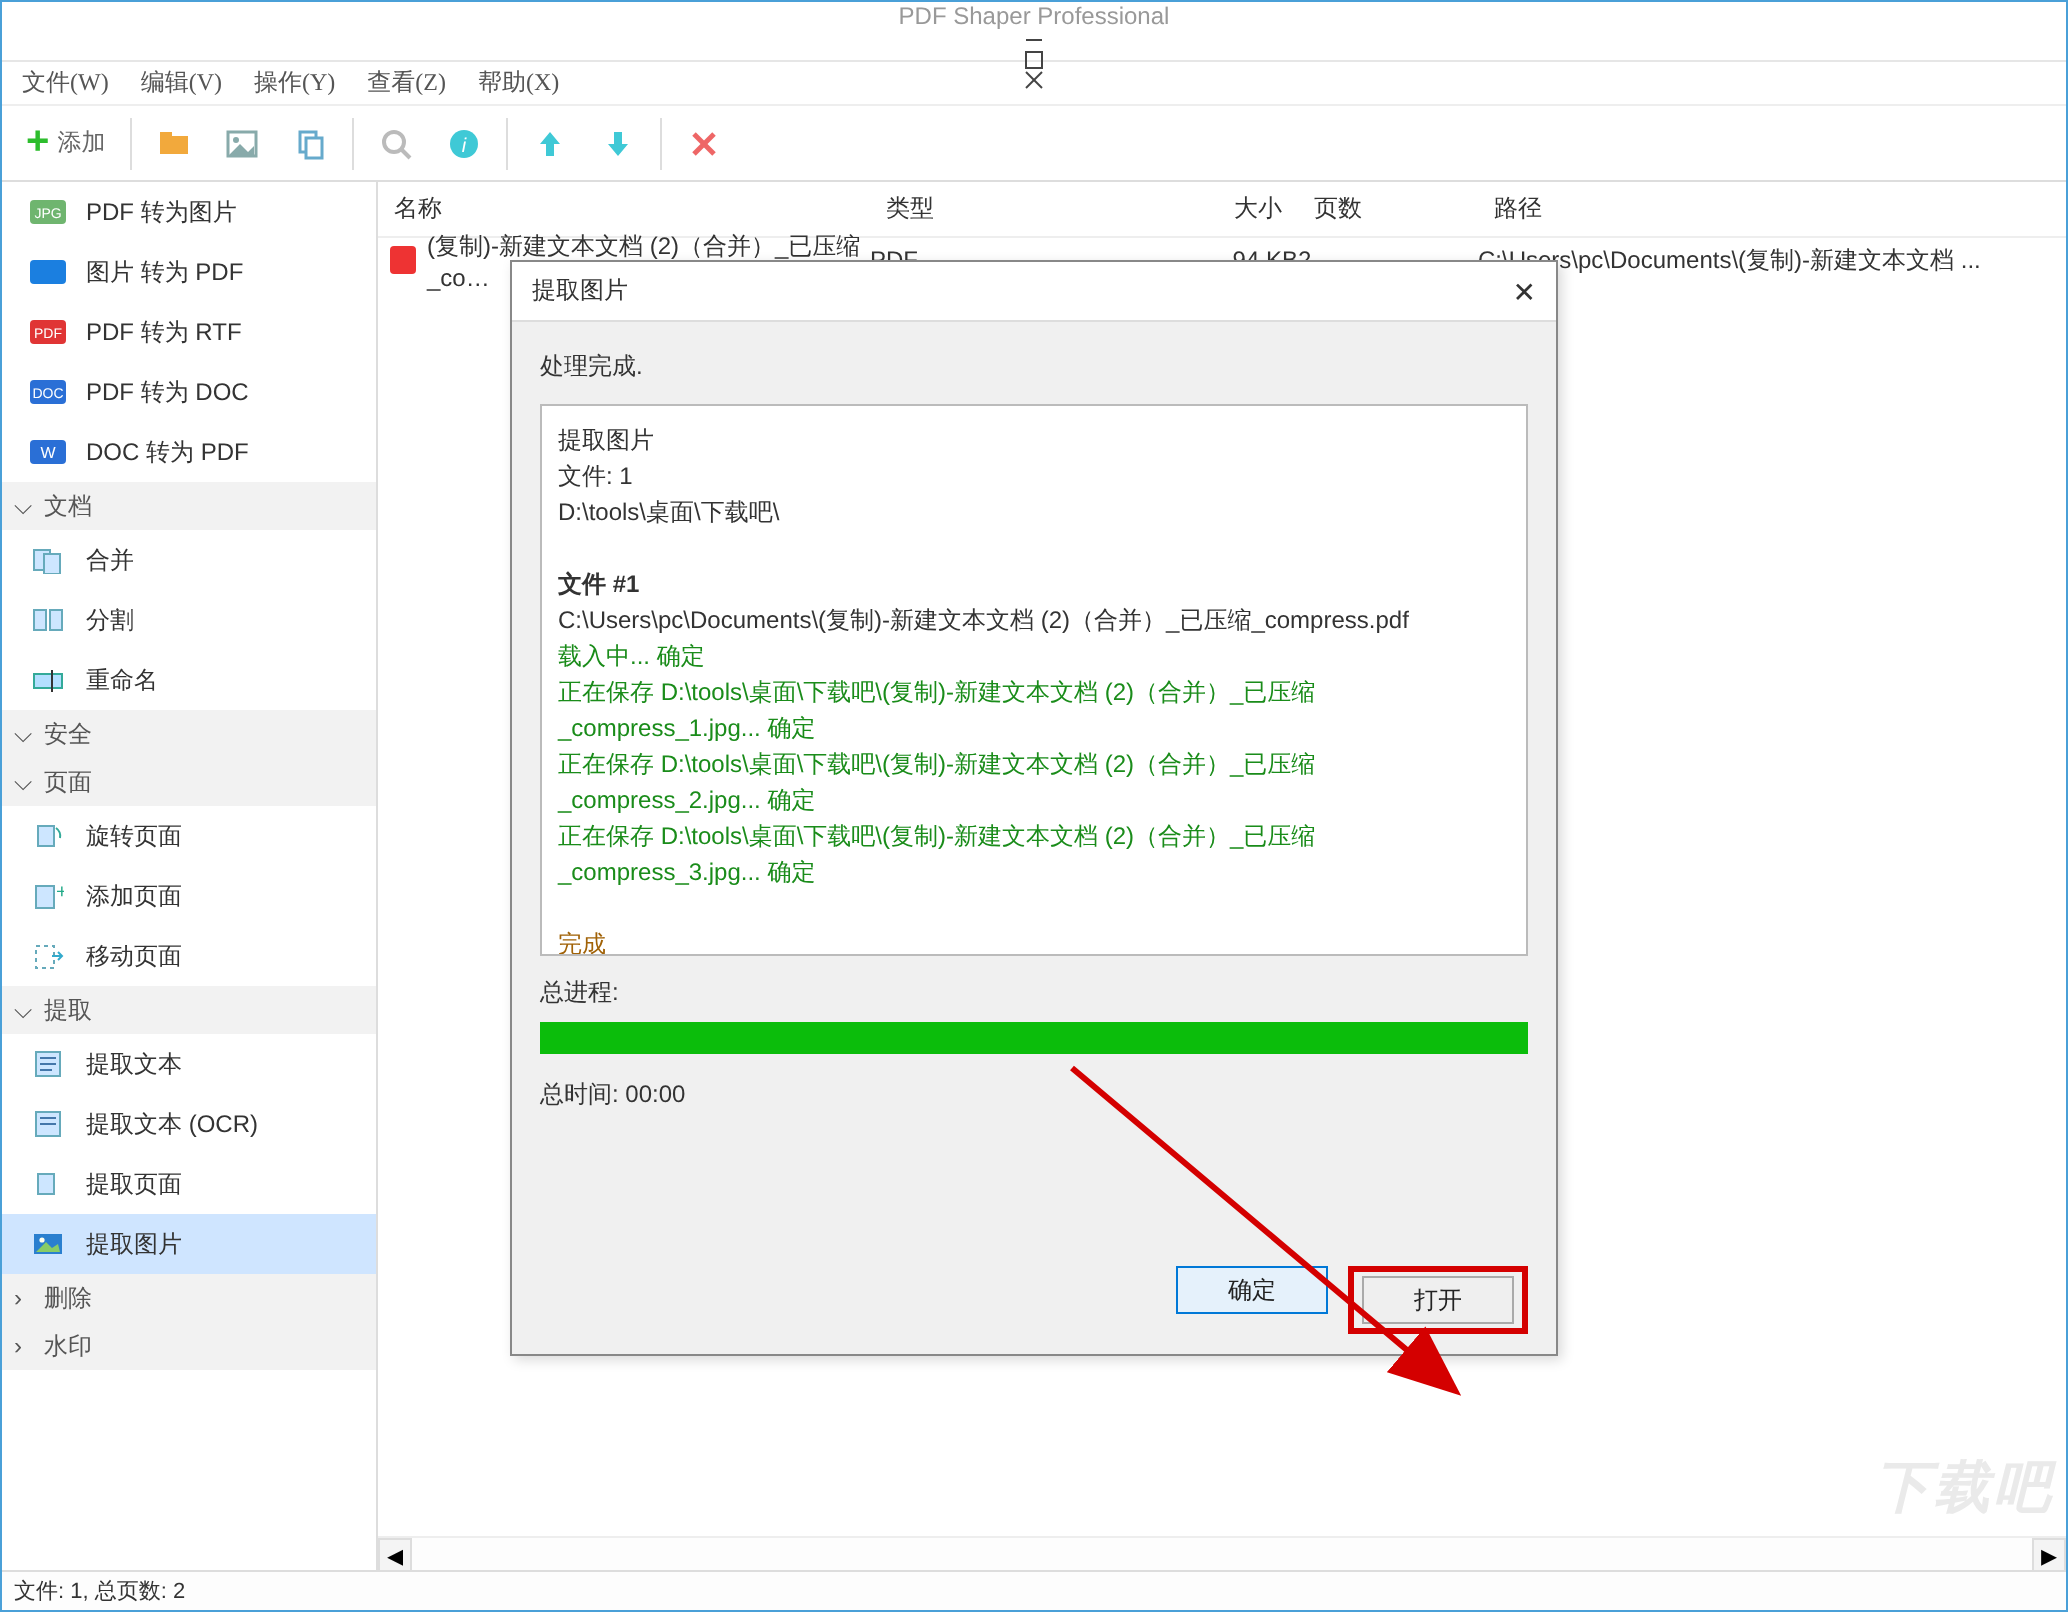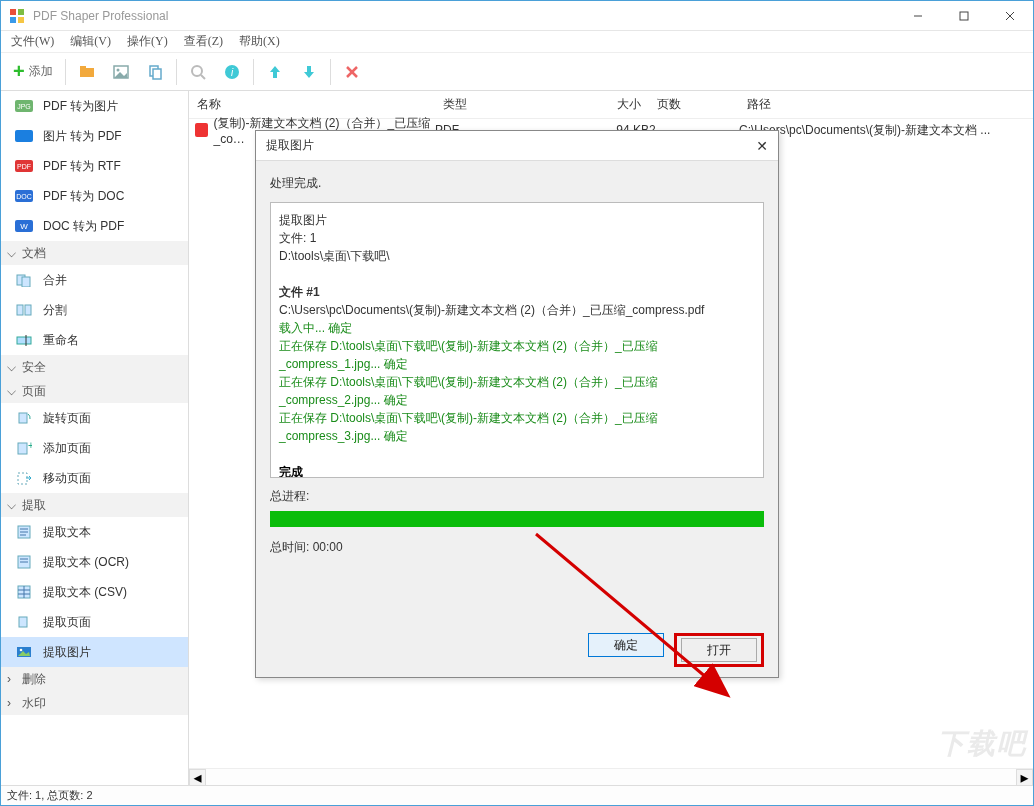--- a/index.html
+++ b/index.html
@@ -1,19 +1,19 @@
 <!DOCTYPE html>
 <html><head>
 <meta charset="utf-8">
 <style>
 * { margin: 0; padding: 0; box-sizing: border-box; font-family: "Microsoft YaHei", "Segoe UI", Arial, sans-serif; }
 html, body { width: 1034px; height: 806px; overflow: hidden; background: #fff; }
 
 .window { width: 1034px; height: 806px; border: 1px solid #4aa0d8; display: flex; flex-direction: column; background: #fff; }
-.titlebar { height: 30px; background: #fff; display: flex; align-items: center; border-bottom: 1px solid #e6e6e6; }
+.titlebar { height: 30px; background: #fff; display: flex; align-items: center; border-bottom: 1px solid #e6e6e6; flex-direction: column; }
 .titlebar .app-icon { width: 16px; height: 16px; margin: 0 8px; }
 .titlebar .title { font-size: 12px; color: #999; flex: 1; }
 .titlebar .wbtn { width: 46px; height: 28px; display:flex; align-items:center; justify-content:center; color:#555; font-size:12px; }
 .titlebar .wbtn svg { width:10px; height:10px; }
 .menubar { height: 22px; display: flex; align-items: center; padding: 0 4px; gap: 4px; font-size: 12px; color: #555; border-bottom: 1px solid #eee; }
 .menubar .mitem { padding: 2px 6px; font-family: Liberation Serif, serif; }
 .toolbar { height: 38px; display: flex; align-items: center; border-bottom: 1px solid #ddd; padding: 0 4px; gap: 0; }
 .tbtn { width: 34px; height: 34px; display:flex; align-items:center; justify-content:center; }
 .tbtn.add { display:flex; align-items:center; gap:4px; width:auto; padding:0 8px; color:#666; font-size:12px; }
 .tbtn.add .plus { color:#2dbd2d; font-size:20px; font-weight:bold; }
@@ -41,21 +41,21 @@
 .scrollbar-h .btn { width:17px; height:17px; position:absolute; top:0; display:flex; align-items:center; justify-content:center; border:1px solid #ddd; background:#f4f4f4; }
 .scrollbar-h .btn.l{left:0;} .scrollbar-h .btn.r{right:0;}
 
 .dialog { position:absolute; left:255px; top:130px; width:524px; height:548px; border:1px solid #888; background:#f0f0f0; box-shadow:2px 2px 6px rgba(0,0,0,0.15); display:flex; flex-direction:column; }
 .dlg-title { height:30px; background:#fff; display:flex; align-items:center; padding:0 10px; font-size:12px; color:#333; border-bottom:1px solid #ddd; }
 .dlg-title .x { margin-left:auto; font-size:14px; font-family:Arial; }
 .dlg-body { flex:1; padding:14px 14px 10px 14px; display:flex; flex-direction:column; font-size:12px; color:#333; }
 .dlg-status { margin-bottom:10px; }
 .dlg-log { flex:0 0 276px; border:1px solid #bbb; background:#fff; padding:8px; overflow:hidden; line-height:1.5; }
 .dlg-log .green{color:#1a8c1a;}
-.dlg-log .blue{color:#000000;font-weight:bold;}
+.dlg-log .blue{color:#a16207;}
 .dlg-log .bold{font-weight:bold;}
 .dlg-progress-label{margin-top:10px;}
 .dlg-progress{height:16px;background:#0bbd0b;margin-top:6px;}
 .dlg-time{margin-top:12px;}
 .dlg-buttons{margin-top:auto; display:flex; justify-content:flex-end; gap:10px; padding-top:10px;}
 .dlg-buttons button{width:76px;height:24px;border:1px solid #0078d7;background:#e5f1fb;font-size:12px;color:#222;}
 .dlg-buttons .open-wrap{border:3px solid #d40000; padding:2px 4px;}
 .dlg-buttons .open-wrap button{border:1px solid #aaa;background:#efefef;}
 
 .arrow-svg{position:absolute; left:270px; top:393px; pointer-events:none;}
@@ -290,31 +290,20 @@
         </div>
       <div class="sb-item">
           <span class="sb-icon">
             <svg width="16" height="14">
               <rect x="2" y="1" width="12" height="12" fill="#cde6ff" stroke="#6ab"></rect>
               <line x1="4" y1="4" x2="12" y2="4" stroke="#47a"></line>
               <line x1="4" y1="7" x2="12" y2="7" stroke="#47a"></line>
             </svg>
           </span>
           <span>提取文本 (OCR)</span>
-        </div>
-      <div class="sb-item">
-          <span class="sb-icon">
-            <svg width="16" height="14">
-              <rect x="2" y="1" width="12" height="12" fill="#cde6ff" stroke="#6ab"></rect>
-              <line x1="2" y1="5" x2="14" y2="5" stroke="#47a"></line>
-              <line x1="2" y1="9" x2="14" y2="9" stroke="#47a"></line>
-              <line x1="8" y1="1" x2="8" y2="13" stroke="#47a"></line>
-            </svg>
-          </span>
-          <span>提取文本 (CSV)</span>
         </div>
       <div class="sb-item">
           <span class="sb-icon">
             <svg width="16" height="14">
               <rect x="3" y="2" width="8" height="10" fill="#cde6ff" stroke="#6ab"></rect>
             </svg>
           </span>
           <span>提取页面</span>
         </div>
       <div class="sb-item sel">

